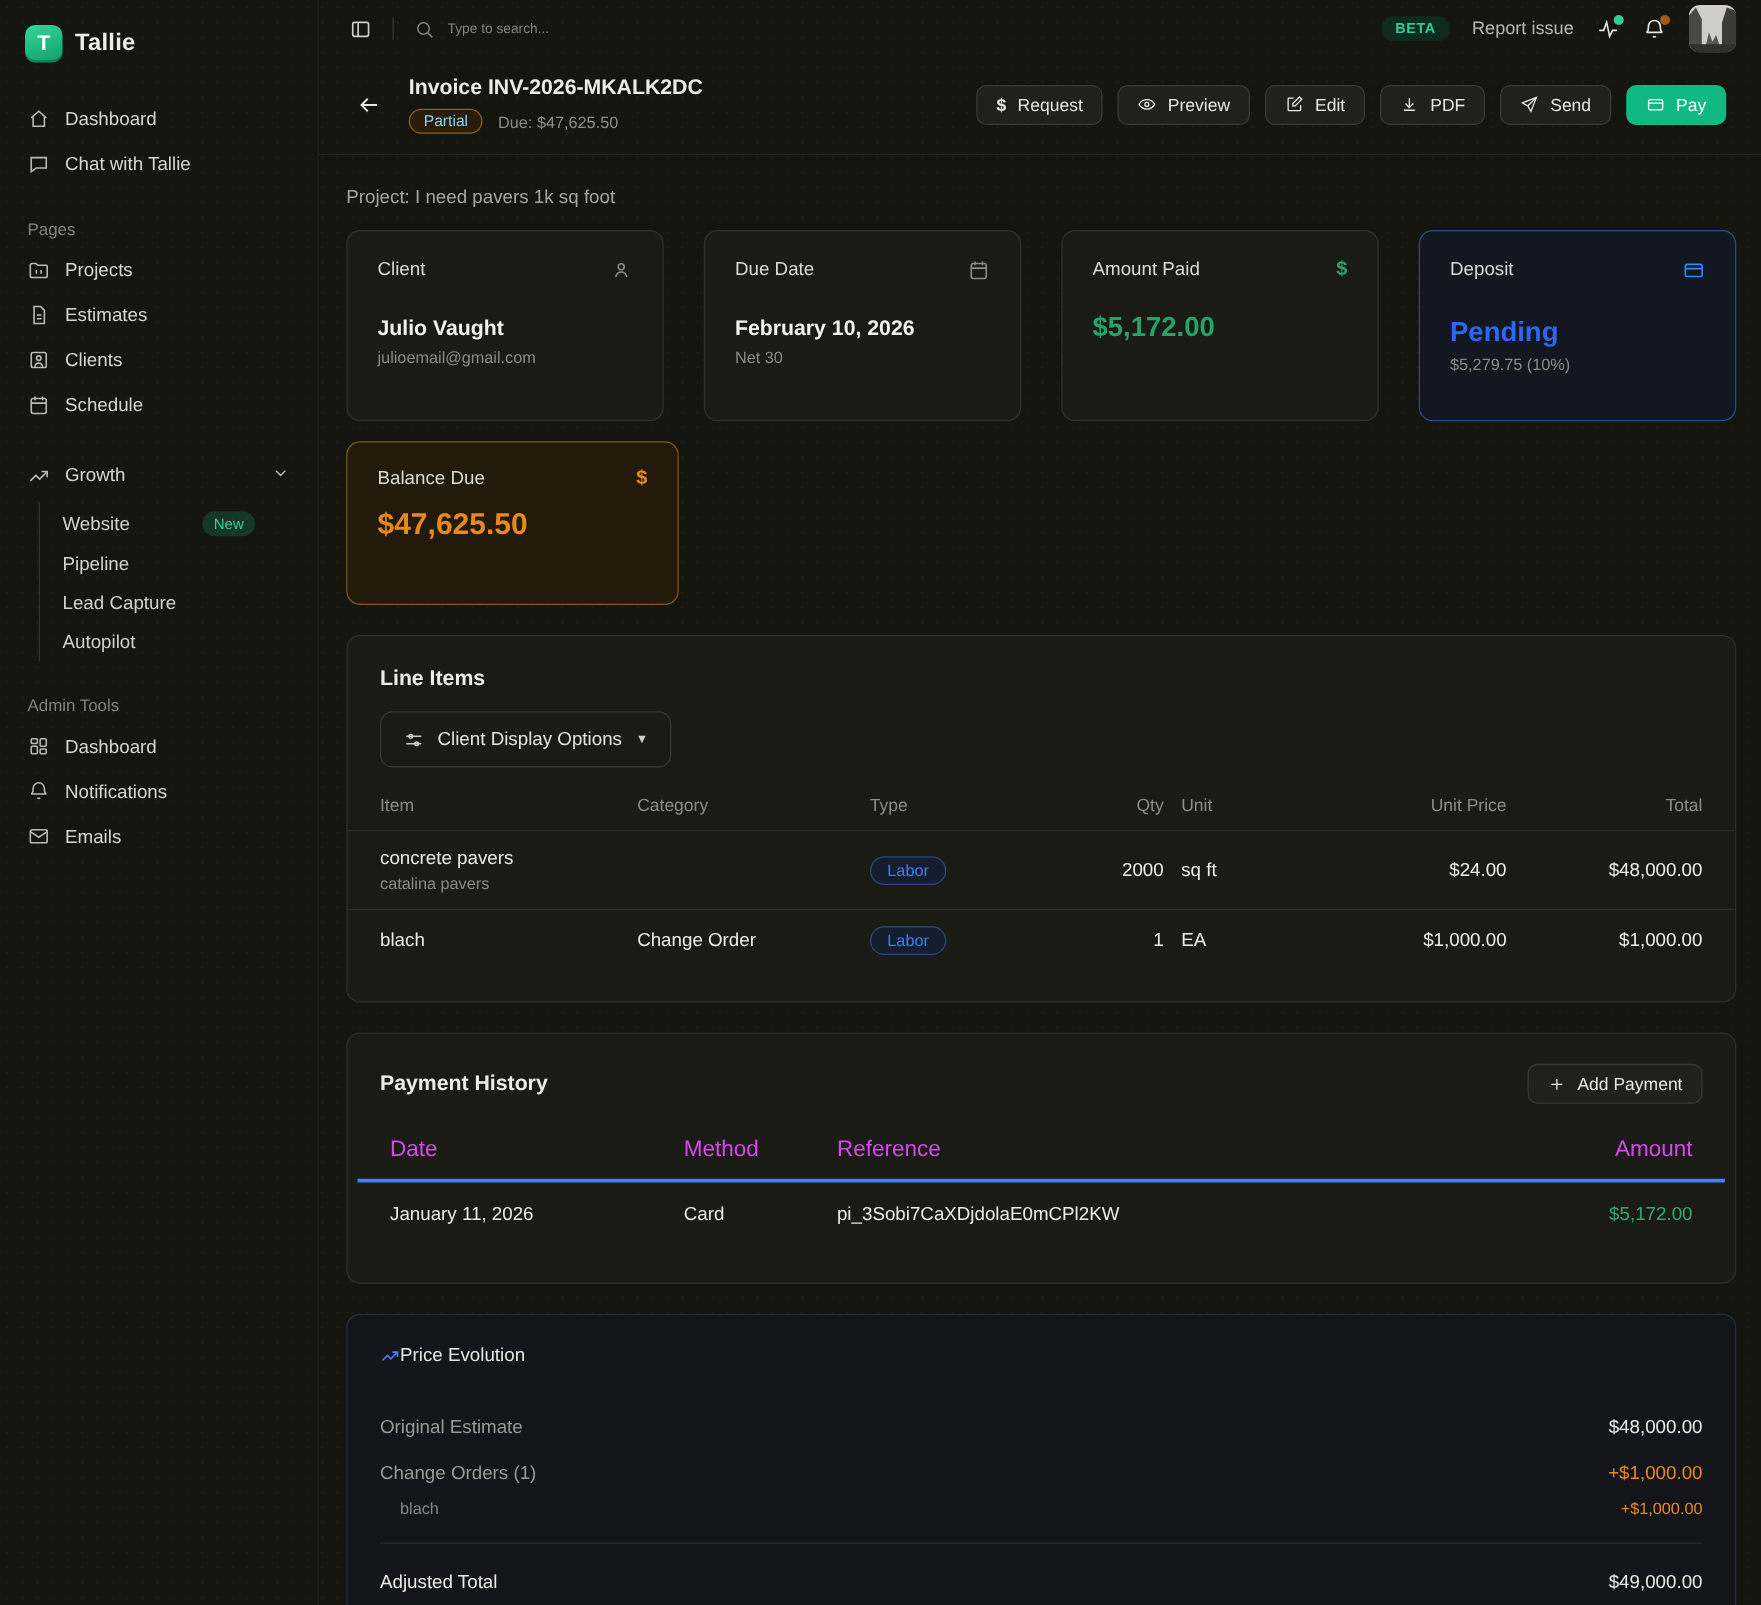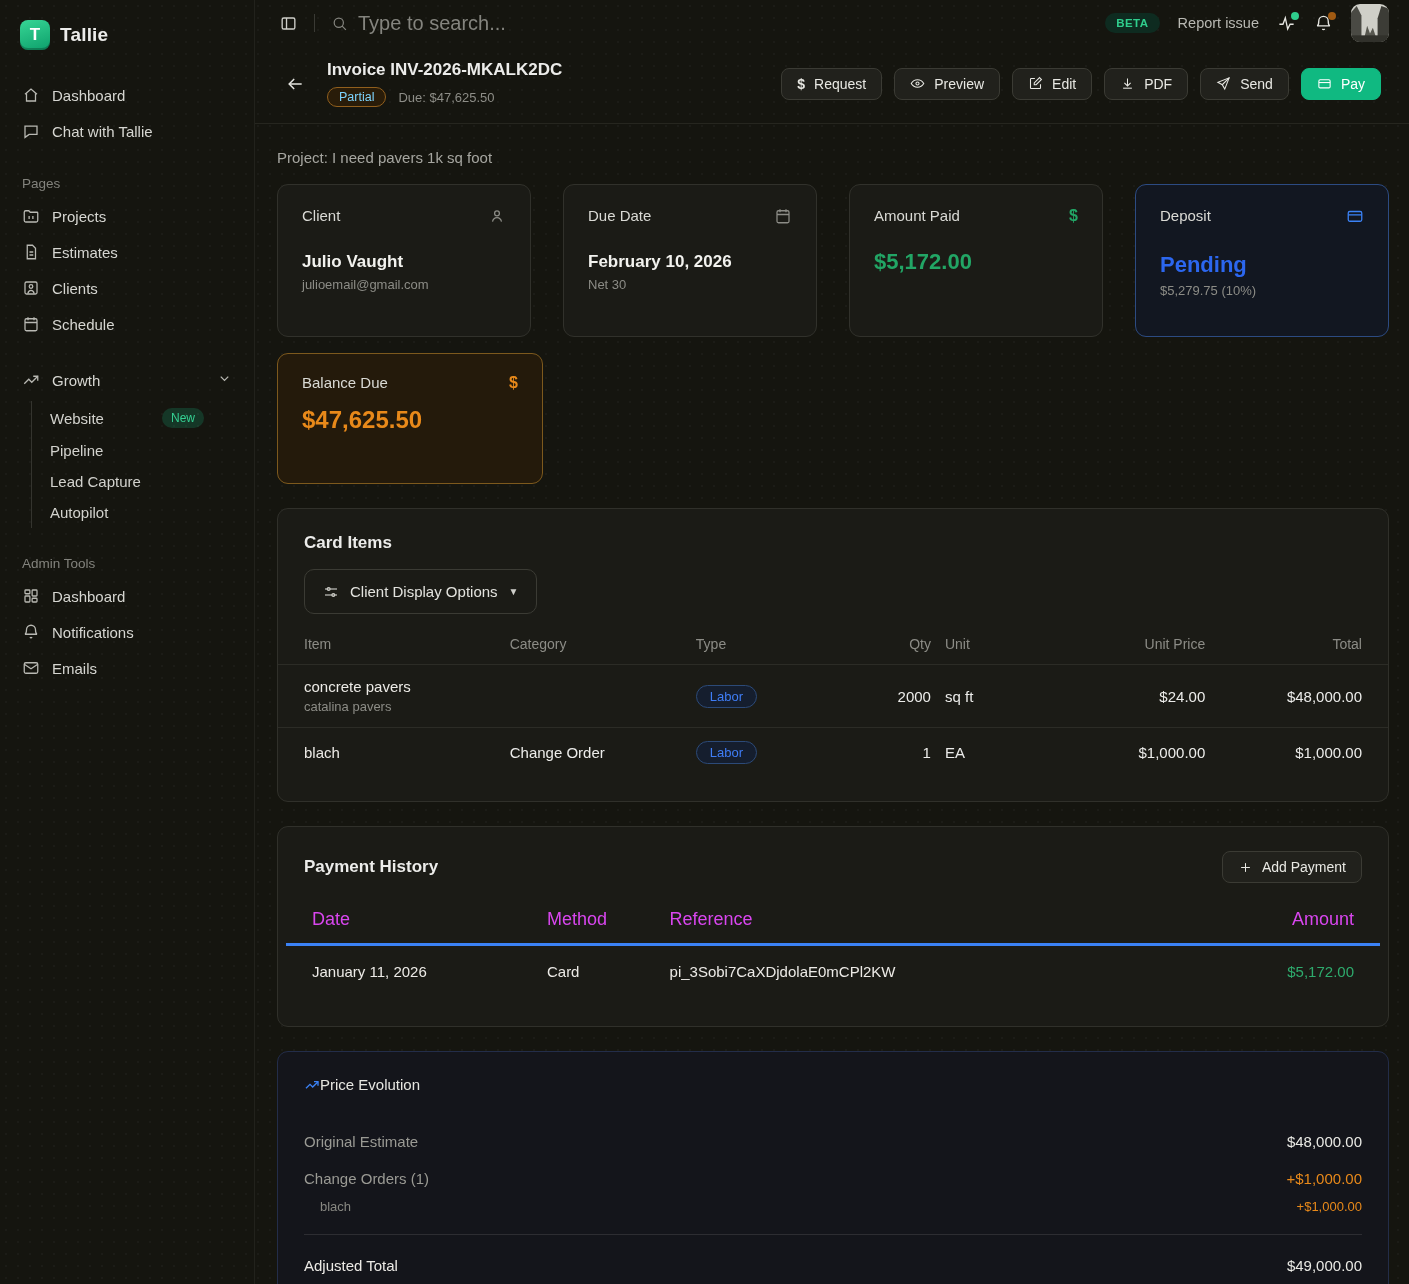--- a/index.html
+++ b/index.html
@@ -35,21 +35,21 @@
   .badge-new { margin-left:auto; margin-right:28px; background:rgba(24,160,110,.25); color:#35d093; font-size:12px; padding:3px 9px; border-radius:999px; }
 
   
   .main { flex:1; display:flex; flex-direction:column; min-width:0; }
   .topbar { height:46px; display:flex; align-items:center; padding:0 20px 0 24px; }
   .icon-btn { background:none; border:none; color:#cfcfca; cursor:pointer; display:flex; align-items:center; }
   .icon-btn svg { width:19px; height:19px; }
   .tb-divider { width:1px; height:18px; background:#3a3a34; margin:0 16px; }
   .search-wrap { display:flex; align-items:center; gap:10px; color:#84847e; flex:1; }
   .search-wrap svg { width:17px; height:17px; stroke:#84847e; }
-  .search-input { background:transparent; border:none; outline:none; color:#eab308; font-size:20px; width:420px; font-family:inherit; }
+  .search-input { background:transparent; border:none; outline:none; color:#eab308; font-size:11px; width:420px; font-family:inherit; }
   .search-input::placeholder { color:#84847e; }
   .tb-right { display:flex; align-items:center; gap:18px; }
   .beta-pill { background:#0e2b20; color:#2fce8d; font-size:11.5px; font-weight:bold; letter-spacing:.5px; padding:4px 11px; border-radius:999px; }
   .report-link { color:#b9b9b3; font-size:14.5px; cursor:pointer; }
   .dot-wrap { position:relative; display:flex; }
   .dot { position:absolute; top:-2px; right:-3px; width:8px; height:8px; border-radius:50%; }
   .dot.green { background:#2fce8d; }
   .dot.orange { background:#a05a12; }
   .avatar { width:38px; height:38px; border-radius:9px; overflow:hidden; cursor:pointer; flex:0 0 38px; }
   .avatar svg { display:block; width:100%; height:100%; }
@@ -417,21 +417,21 @@
           <div class="card-top">
             <span class="card-label">Balance Due</span>
             <span class="dollar-glyph">$</span>
           </div>
           <div class="stat">$47,625.50</div>
         </div>
       </div>
 
       <div class="section-card">
         <div class="section-pad">
-          <div class="section-title">Card Items</div>
+          <div class="section-title">Line Items</div>
           <button class="display-opts">
             <svg viewBox="0 0 24 24" fill="none" stroke-width="1.7">
                 <line x1="3" y1="7.5" x2="21" y2="7.5"></line>
                 <circle cx="8.5" cy="7.5" r="2.2"></circle>
                 <line x1="3" y1="16.5" x2="21" y2="16.5"></line>
                 <circle cx="15.5" cy="16.5" r="2.2"></circle>
               </svg>
             <span>Client Display Options</span>
             <span class="caret">▼</span>
           </button>

